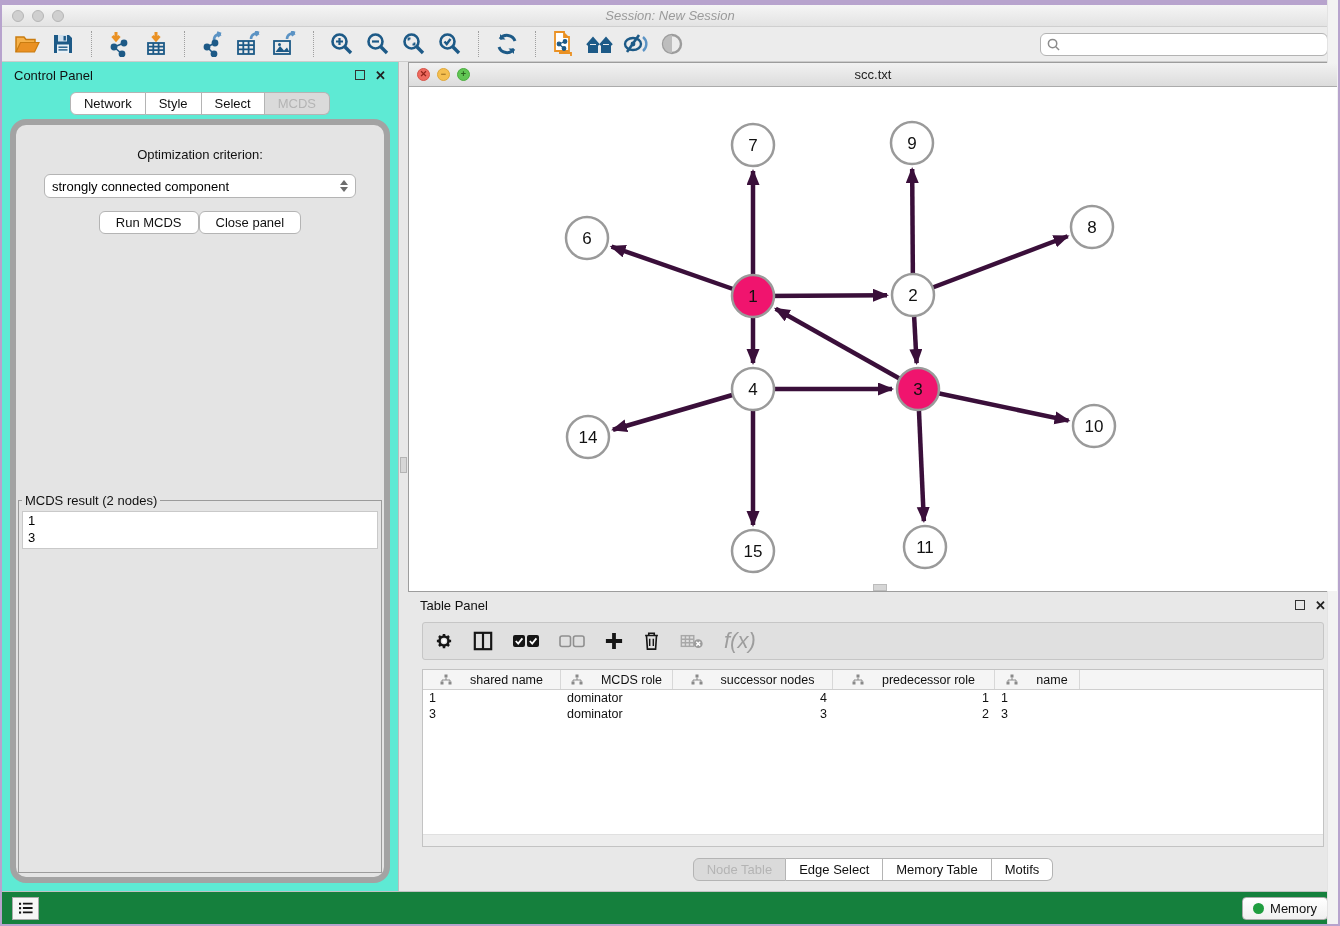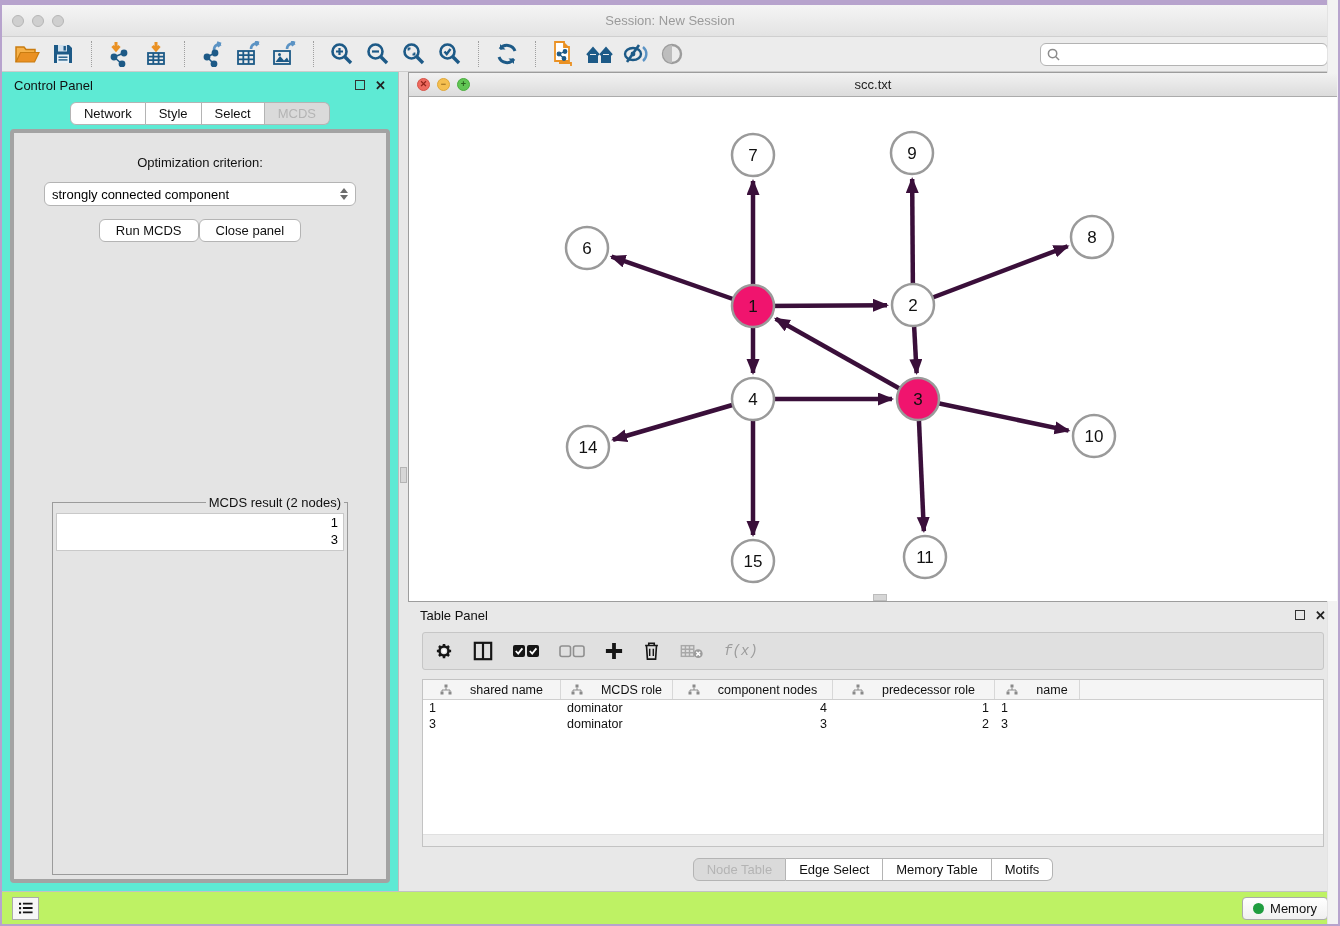--- a/index.html
+++ b/index.html
@@ -5,22 +5,22 @@
   * { margin:0; padding:0; box-sizing:border-box; }
   html,body { width:1340px; height:926px; }
   body { font-family:"Liberation Sans", sans-serif; background:#e8e8e8; overflow:hidden; }
 
   .window { position:relative; width:1340px; height:926px;
     border-left:2px solid #b7a3cd; border-right:2px solid #b7a3cd; border-bottom:2px solid #b7a3cd;
     background:#e8e8e8; display:flex; flex-direction:column; }
 
   
   .accent-strip { height:5px; background:#b7a3cd; }
-  .titlebar { height:32px; background:linear-gradient(#f5f5f5,#e3e3e3); border-bottom:1px solid #cfcfcf;
-    display:flex; align-items:center; position:relative; }
+  .titlebar { height:22px; background:linear-gradient(#f5f5f5,#e3e3e3); border-bottom:1px solid #cfcfcf;
+    display:flex; align-items:center; position:relative;font-style:italic; }
   .traffic { display:flex; gap:8px; margin-left:10px; }
   .tl { width:12px; height:12px; border-radius:50%; background:#cfcfcf; border:1px solid #b6b6b6; }
   .win-title { position:absolute; left:0; right:0; text-align:center; color:#9a9a9a; font-size:13px; }
 
   
   .toolbar { height:35px; background:#ececec; border-bottom:1px solid #cccccc;
     display:flex; align-items:center; padding:0 10px; gap:6px; }
   .tbicon { width:30px; height:28px; display:flex; align-items:center; justify-content:center; }
   .tbsep { width:1px; height:26px; border-left:1px dotted #9f9f9f; margin:0 7px; }
   .searchbox { margin-left:auto; width:288px; height:23px; background:#fff; border:1px solid #b3b3b3;
@@ -35,34 +35,34 @@
   .panel-head { height:26px; display:flex; align-items:center; padding:0 12px; font-size:13px; color:#111; }
   .panel-head .sp { flex:1; }
   .mini-float { width:10px; height:10px; border:1.5px solid #333; display:inline-block; margin-right:10px; }
   .mini-close { font-size:13px; font-weight:bold; color:#222; line-height:1; }
   .seg { display:inline-flex; }
   .seg .tab { background:#fff; border:1px solid #b4b4b4; border-left:none; padding:3px 13px; font-size:13px; color:#111; white-space:nowrap;text-align:center; }
   .seg .tab:first-child { border-left:1px solid #b4b4b4; border-radius:6px 0 0 6px; }
   .seg .tab:last-child { border-radius:0 6px 6px 0; }
   .seg .tab.active { background:#dadada; color:#b4b4b4; }
   .cp-tabs { display:flex; justify-content:center; margin-top:4px; }
-  .cp-body { flex:1; margin:4px 8px 8px 8px; background:#e4e4e4; border:4px solid #a3a3a3; border-radius:4px;
+  .cp-body { flex:1; margin:4px 8px 8px 8px; background:#e4e4e4; border:6px solid #a3a3a3; border-radius:16px;
     display:flex; flex-direction:column; align-items:center; min-height:0; }
   .opt-label { margin-top:22px; font-size:13px; color:#111; }
   .selectbox { margin-top:12px; width:312px; height:24px; background:#fff; border:1px solid #b4b4b4; border-radius:6px;
     display:flex; align-items:center; padding:10px 7px; font-size:13px; }
   .selectbox .val { flex:1; }
   .updown { display:flex; flex-direction:column; gap:2px; }
   .updown i { width:0; height:0; border-left:4px solid transparent; border-right:4px solid transparent; display:block; }
   .updown .up { border-bottom:5px solid #6d6d6d; }
   .updown .dn { border-top:5px solid #6d6d6d; }
   .btn-row { margin-top:13px; display:flex; }
   .btn { background:#fff; border:1px solid #b4b4b4; border-radius:6px; padding:3px 16px; font-size:13px; color:#111; }
-  .result-fs { margin-top:auto; margin-bottom:4px; width:296px; height:380px; border:1px solid #9b9b9b;
-    padding:3px; background:transparent;text-align:right; }
+  .result-fs { margin-top:auto; margin-bottom:4px; width:364px; height:380px; border:1px solid #9b9b9b;
+    padding:3px; background:transparent; }
   .result-fs legend { font-size:13px; padding:0 3px; color:#111; }
   .result-text { position:relative; width:100%; height:100%; background:#fff; border:1px solid #c9c9c9;
     font-size:13px; padding:1px 5px; white-space:pre; line-height:1.3; overflow:hidden; }
   .result-scroll { position:absolute; top:0; right:0; width:11px; height:100%; background:#f2f2f2; border-left:1px solid #e3e3e3; }
 
   
   .vsplit { width:10px; background:#e8e8e8; border-left:1px solid #bdbdbd; position:relative; }
   .vsplit .grip { position:absolute; top:395px; left:1px; width:7px; height:16px; background:#d6d6d6; border:1px solid #b4b4b4; }
 
   
@@ -81,33 +81,33 @@
   .net-title { position:absolute; left:0; right:0; text-align:center; font-size:13px; color:#222; }
   .net-canvas { flex:1; background:#fff; position:relative; }
   .net-canvas svg { position:absolute; inset:0; }
   .hgrip { position:absolute; left:50%; bottom:0; width:14px; height:7px; background:#d6d6d6; border:1px solid #bcbcbc; }
 
   
   .tpanel { flex:1; display:flex; flex-direction:column; background:#e8e8e8; min-height:0; }
   .tp-toolbar { margin:4px 14px 0 14px; height:38px; background:#e0e0e0; border:1px solid #c6c6c6; border-radius:3px;
     display:flex; align-items:center; padding:0 12px; gap:20px; }
   .tico { display:flex; align-items:center; justify-content:center; }
-  .fx { font-family:Liberation Mono, monospace; font-style:italic; font-size:14px; color:#9d9d9d; }
+  .fx { font-family:Liberation Sans, sans-serif; font-style:italic; font-size:22px; color:#9d9d9d; }
   .ttable { margin:9px 14px 0 14px; flex:1; background:#fff; border:1px solid #c3c3c3;
     display:flex; flex-direction:column; min-height:0; position:relative; }
   .thead { display:flex; border-bottom:1px solid #cfcfcf; background:#f5f5f5; }
   .thcell { display:flex; align-items:center; justify-content:center; gap:18px; font-size:12.5px; color:#111;
     border-right:1px solid #d8d8d8; height:19px; }
   .trow { display:flex; font-size:12.5px; color:#111; height:16px; align-items:center; }
   .tcell { padding:0 6px; overflow:hidden; white-space:nowrap; }
   .ttable-scroll { position:absolute; bottom:0; left:0; right:0; height:12px; background:#ededed; border-top:1px solid #e0e0e0; }
   .tp-tabs { height:44px; display:flex; align-items:center; justify-content:center; }
 
   
-  .statusbar { height:33px; background:#bef264; border-top:1px solid #c2c2c2; display:flex; align-items:center; padding:0 10px; }
+  .statusbar { height:33px; background:#15803d; border-top:1px solid #c2c2c2; display:flex; align-items:center; padding:0 10px; }
   .list-btn { width:27px; height:23px; background:#f7f7f7; border:1px solid #ababab; display:flex; align-items:center; justify-content:center; }
   .mem-btn { margin-left:auto; height:23px; background:linear-gradient(#ffffff,#f0f0f0); border:1px solid #ababab; border-radius:4px;
     display:flex; align-items:center; gap:6px; padding:0 10px; font-size:13px; color:#111; }
   .mem-dot { width:11px; height:11px; border-radius:50%; background:#1f9d3f; }
 </style>
 </head>
 <body>
 
 <div class="window">
 
@@ -465,21 +465,21 @@
               </div>
               <div class="thcell" style="width: 160px;">
                 <svg width="12" height="12" viewBox="0 0 12 12">
                   <g fill="#8a8a8a">
                     <rect x="4.5" y="0.5" width="3" height="3"></rect>
                     <rect x="0.5" y="7.5" width="3" height="3"></rect>
                     <rect x="8.5" y="7.5" width="3" height="3"></rect>
                   </g>
                   <path d="M6 3.5 V6 M2 7.5 V6 H10 V7.5" stroke="#8a8a8a" fill="none" stroke-width="1"></path>
                 </svg>
-                <span>component nodes</span>
+                <span>successor nodes</span>
               </div>
               <div class="thcell" style="width: 162px;">
                 <svg width="12" height="12" viewBox="0 0 12 12">
                   <g fill="#8a8a8a">
                     <rect x="4.5" y="0.5" width="3" height="3"></rect>
                     <rect x="0.5" y="7.5" width="3" height="3"></rect>
                     <rect x="8.5" y="7.5" width="3" height="3"></rect>
                   </g>
                   <path d="M6 3.5 V6 M2 7.5 V6 H10 V7.5" stroke="#8a8a8a" fill="none" stroke-width="1"></path>
                 </svg>

